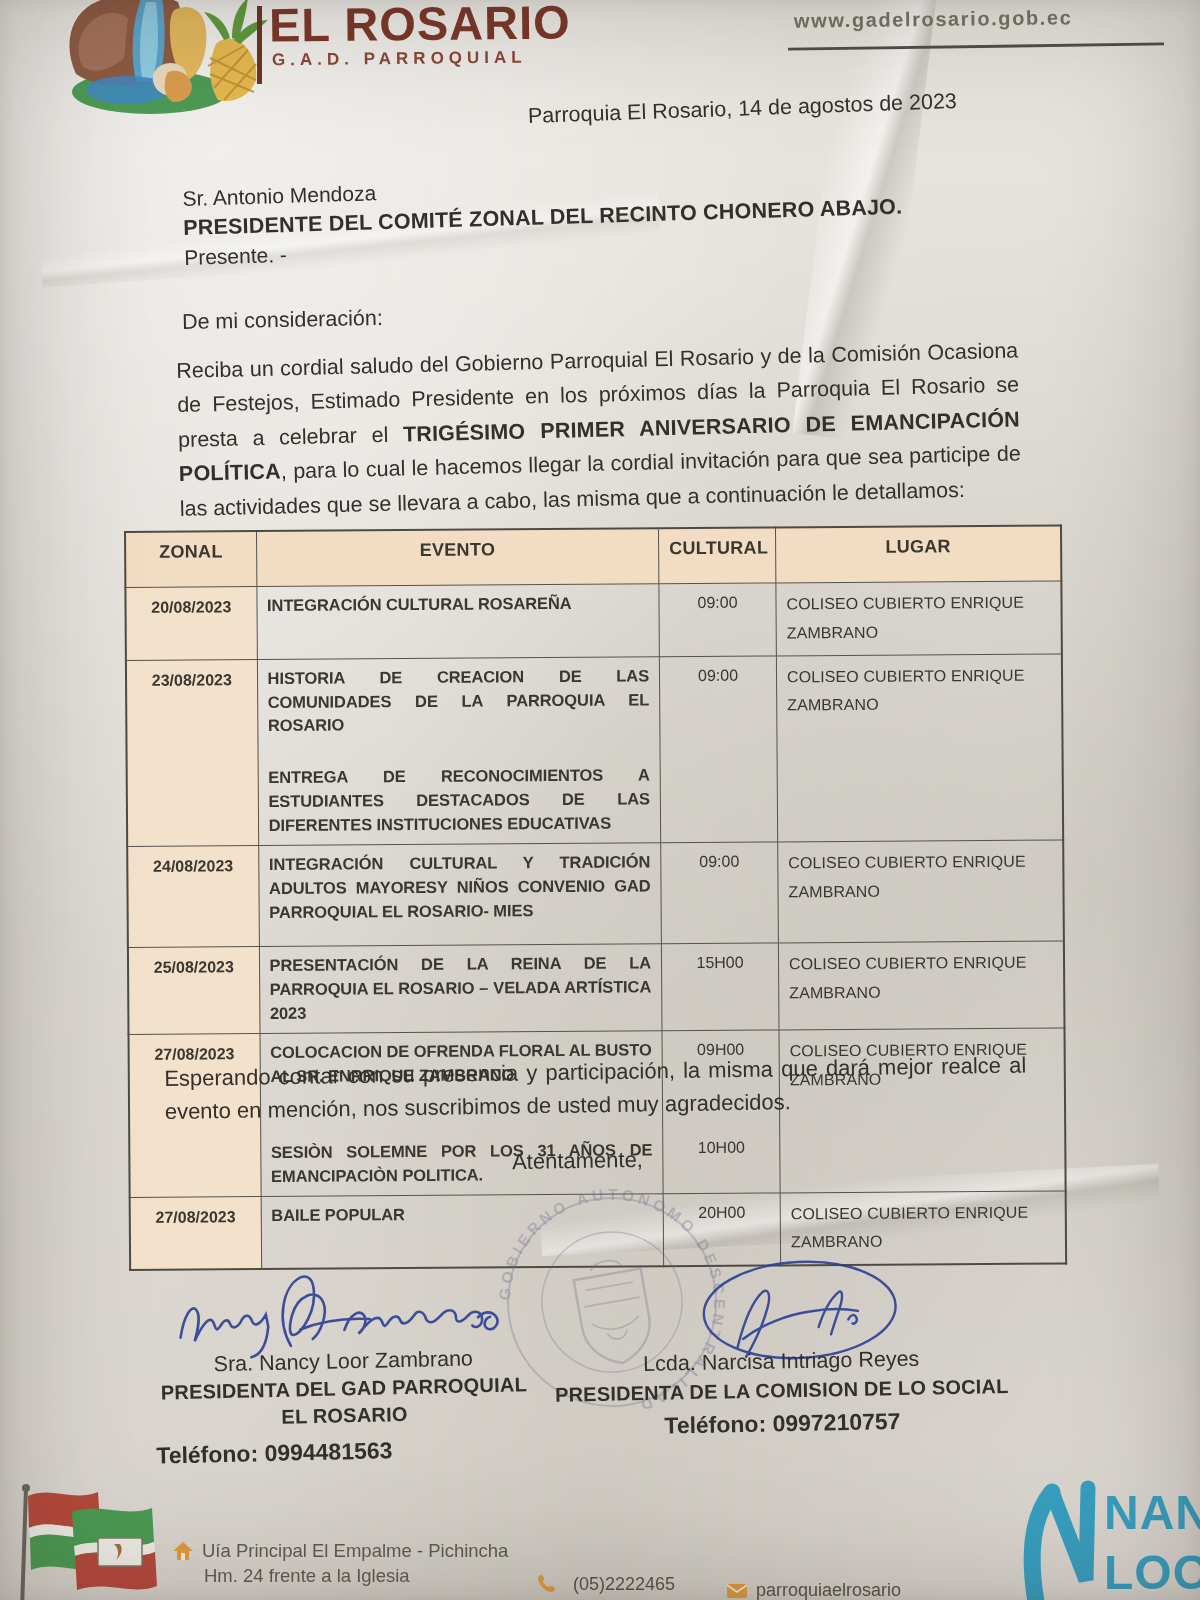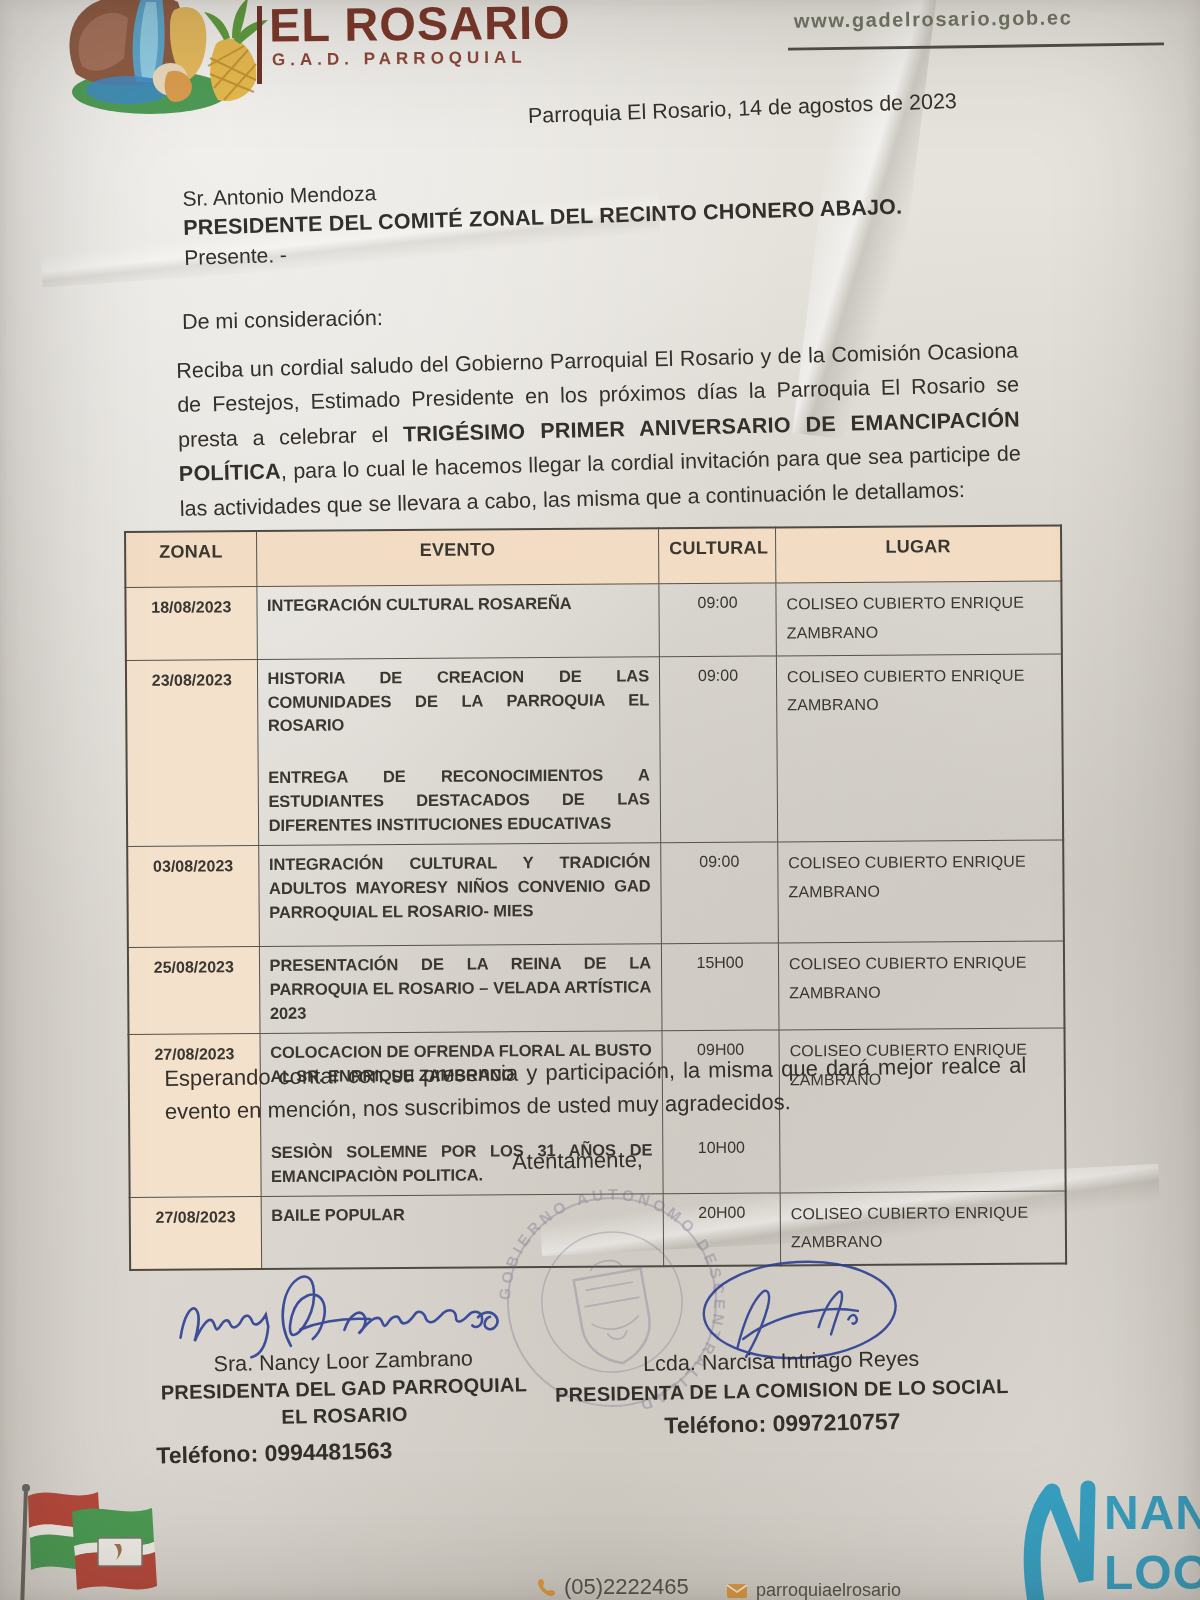--- a/index.html
+++ b/index.html
@@ -84,21 +84,21 @@
     transform:rotate(-1.1deg);transform-origin:left top;line-height:1.38;}
   .sig-right .s-name{font-size:21.5px;}
   .sig-right .s-title{font-weight:700;font-size:20px;letter-spacing:0.2px;}
   .sig-right .s-phone{font-weight:700;font-size:23px;margin-top:4px;}
 
   
   .flags{position:absolute;left:12px;top:1482px;width:185px;height:130px;}
   .addr{position:absolute;left:172px;top:1540px;color:#5d5a50;font-size:18.5px;}
   .addr .line1{display:flex;align-items:center;gap:8px;}
   .addr .line2{margin-left:32px;margin-top:3px;}
-  .foot-phone{position:absolute;left:538px;top:1574px;color:#55524a;font-size:22px;display:flex;align-items:center;gap:8px;}
+  .foot-phone{position:absolute;left:538px;top:1574px;color:#55524a;font-size:18px;display:flex;gap:17px;}
   .foot-mail{position:absolute;left:726px;top:1580px;color:#55524a;font-size:18px;display:flex;align-items:center;gap:8px;}
   .brand{position:absolute;left:1022px;top:1476px;width:300px;color:#379fc0;}
   .brand-row{display:flex;align-items:flex-start;}
   .brand-text{font-size:48px;font-weight:900;letter-spacing:1px;line-height:0.95;margin-left:2px;margin-top:14px;}
   .icon-svg{display:block;}
 </style>
 </head>
 <body>
 
 <div class="page">
@@ -164,42 +164,42 @@
       <thead>
         <tr>
           <th>ZONAL</th>
           <th>EVENTO</th>
           <th>CULTURAL</th>
           <th>LUGAR</th>
         </tr>
       </thead>
       <tbody>
           <tr class="row-0">
-            <td class="cell-fecha">18/08/2023</td>
+            <td class="cell-fecha">20/08/2023</td>
             <td class="cell-evento">
               <p>INTEGRACIÓN CULTURAL ROSAREÑA</p>
             </td>
             <td class="cell-horario">
               <div class="h1">09:00</div>
             </td>
             <td class="cell-lugar">COLISEO CUBIERTO ENRIQUE ZAMBRANO</td>
           </tr>
           <tr class="row-1">
             <td class="cell-fecha">23/08/2023</td>
             <td class="cell-evento">
               <p>HISTORIA DE CREACION DE LAS COMUNIDADES DE LA PARROQUIA EL ROSARIO</p>
               <p>ENTREGA DE RECONOCIMIENTOS A ESTUDIANTES DESTACADOS DE LAS DIFERENTES INSTITUCIONES EDUCATIVAS</p>
             </td>
             <td class="cell-horario">
               <div class="h1">09:00</div>
             </td>
             <td class="cell-lugar">COLISEO CUBIERTO ENRIQUE ZAMBRANO</td>
           </tr>
           <tr class="row-2">
-            <td class="cell-fecha">03/08/2023</td>
+            <td class="cell-fecha">24/08/2023</td>
             <td class="cell-evento">
               <p>INTEGRACIÓN CULTURAL Y TRADICIÓN ADULTOS MAYORESY NIÑOS CONVENIO GAD PARROQUIAL EL ROSARIO- MIES</p>
             </td>
             <td class="cell-horario">
               <div class="h1">09:00</div>
             </td>
             <td class="cell-lugar">COLISEO CUBIERTO ENRIQUE ZAMBRANO</td>
           </tr>
           <tr class="row-3">
             <td class="cell-fecha">25/08/2023</td>
@@ -301,20 +301,32 @@
       <path d="M17,46 C42,36 62,52 88,42 L89,52 C63,62 43,46 18,56 Z" fill="#efece6"></path>
       <path d="M18,56 C43,46 63,62 89,52 L91,84 C65,94 45,78 19,88 Z" fill="#4a9a52"></path>
       <path d="M60,30 C88,20 112,36 140,26 L142,60 C116,70 94,54 62,64 Z" fill="#4a9a52"></path>
       <path d="M62,64 C94,54 116,70 142,60 L143,70 C117,80 95,64 63,74 Z" fill="#efece6"></path>
       <path d="M63,74 C95,64 117,80 143,70 L145,104 C119,114 97,98 65,108 Z" fill="#b5483a"></path>
       <rect x="86" y="56" width="44" height="28" rx="2" fill="#efece6" stroke="#7e7a70" stroke-width="1.5"></rect>
       <path d="M102,62 C106,66 108,72 104,78 C108,74 112,68 108,62 Z" fill="#a0704e"></path>
     </svg>
   </div>
 
+  <div class="addr">
+    <div class="line1">
+      <span>
+        <svg class="icon-svg" viewBox="0 0 22 20" width="22" height="20">
+            <path d="M1,10 L11,1 L21,10 L17,10 L17,19 L5,19 L5,10 Z" fill="#e09b3d"></path>
+            <rect x="9" y="12" width="4" height="7" fill="#efece6"></rect>
+          </svg>
+      </span>
+      <span>Uía Principal El Empalme - Pichincha</span>
+    </div>
+    <div class="line2">Hm. 24 frente a la Iglesia</div>
+  </div>
 
   <div class="foot-phone">
     <span>
       <svg class="icon-svg" viewBox="0 0 18 18" width="18" height="18">
           <path d="M3,1 C5,1 6,3 6,5 C6,6 5,7 5,8 C6,10 8,12 10,13 C11,13 12,12 13,12 C15,12 17,13 17,15 C17,17 15,18 13,18 C7,17 1,11 0,5 C0,3 1,1 3,1 Z" fill="#e09b3d"></path>
         </svg>
     </span>
     <span>(05)2222465</span>
   </div>
 

